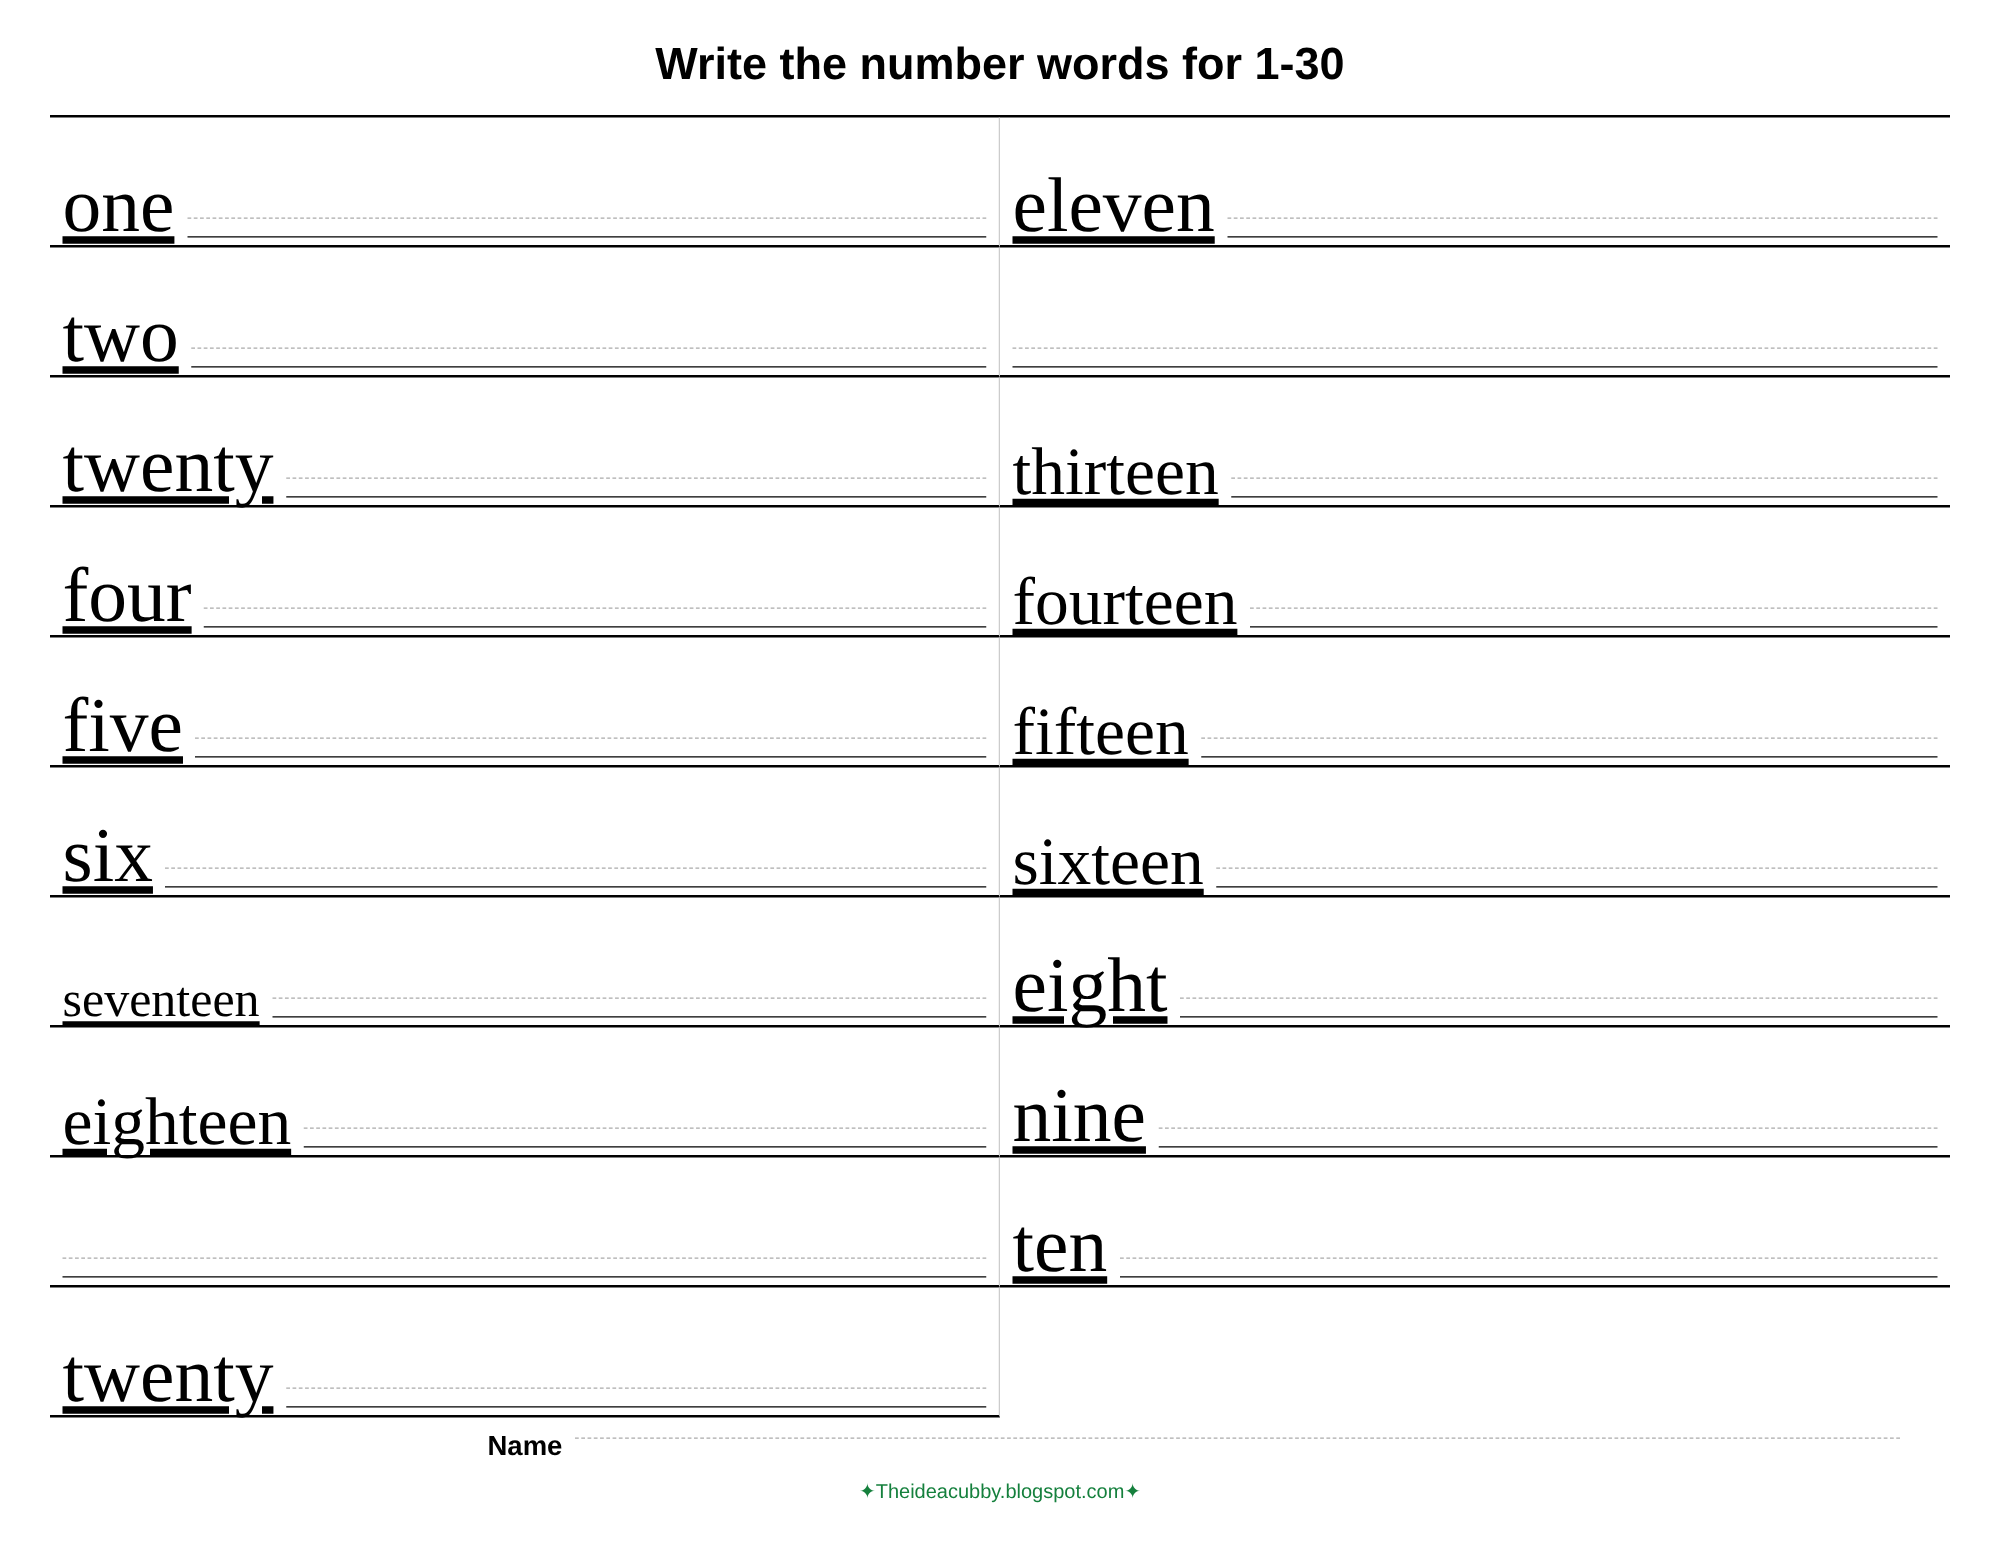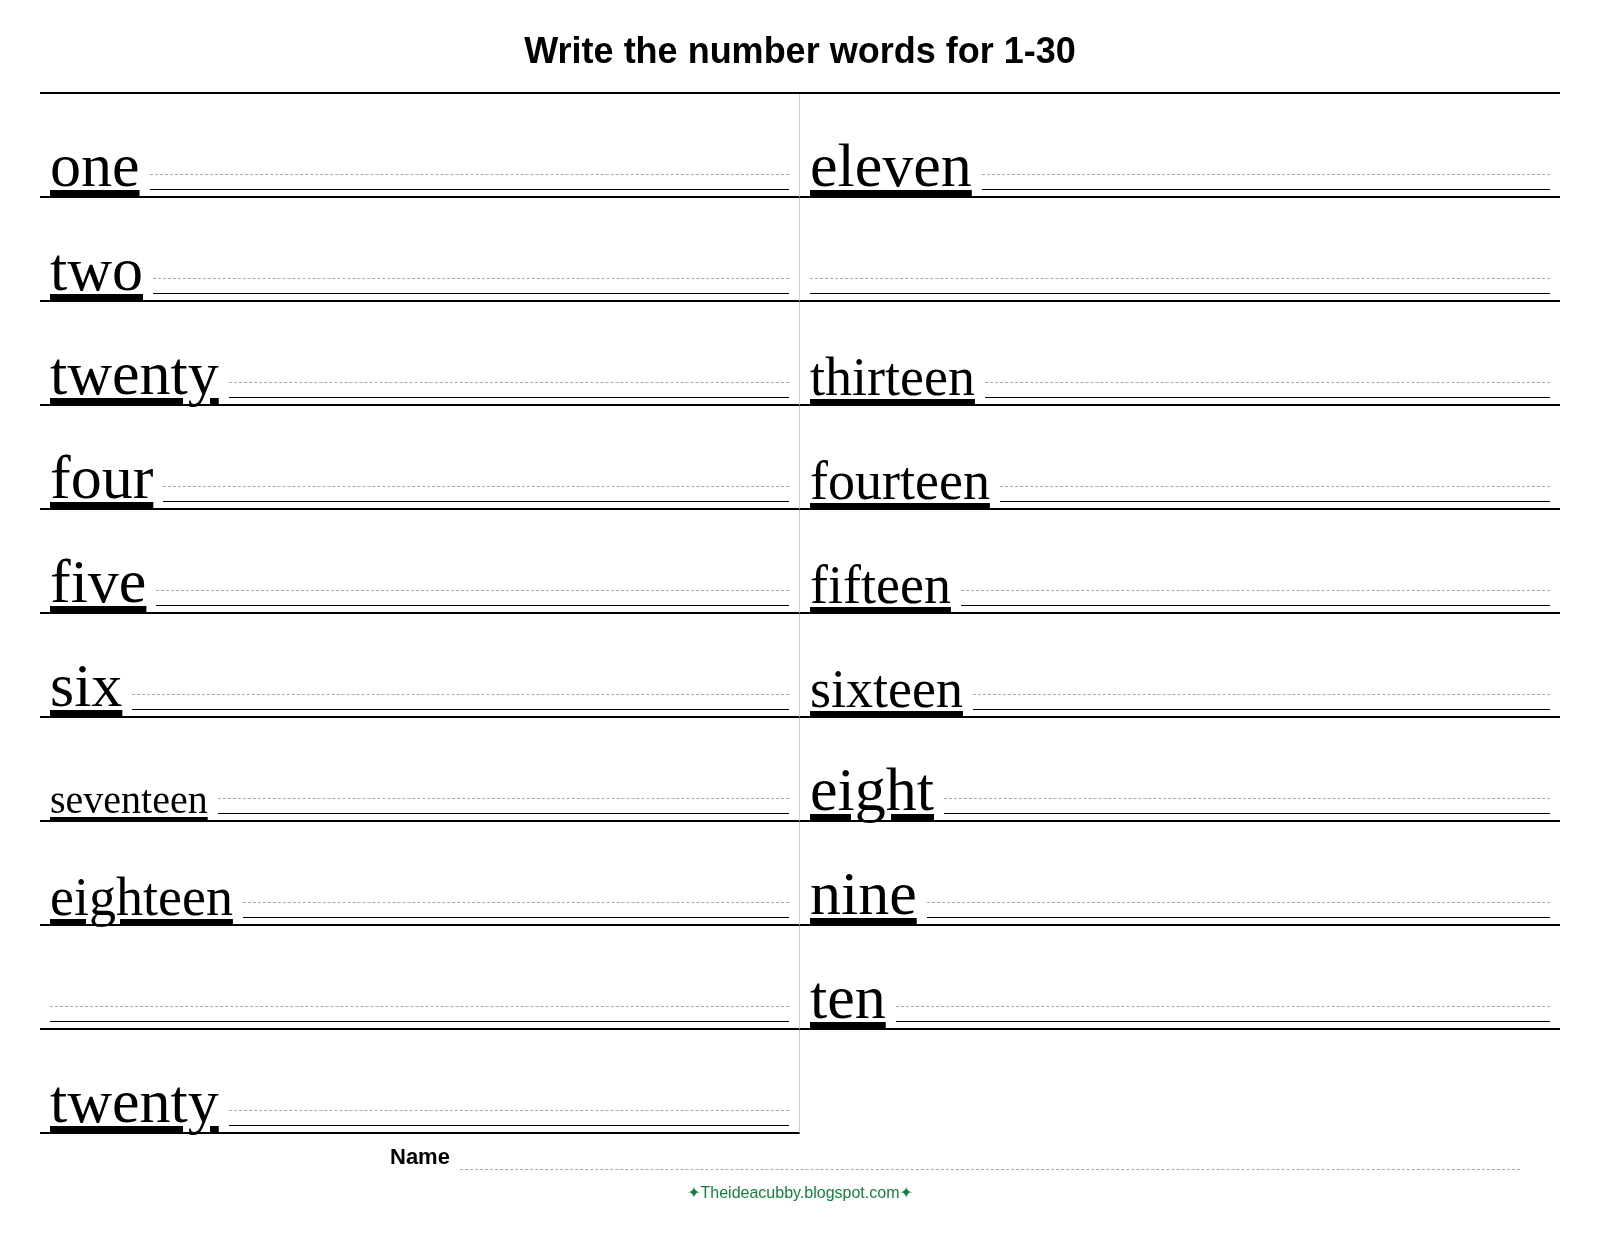--- a/index.html
+++ b/index.html
@@ -75,21 +75,21 @@
 
     .dashed-line {
       border-top: 1.5px dashed #aaa;
       width: 100%;
       margin-bottom: 14px;
     }
 
     .name-row {
       width: 100%;
       display: flex;
-      align-items: flex-end;
+      align-items: flex-start;
       padding: 10px 40px 5px 350px;
       border-top: none;
       margin-top: 0px;
     }
 
     .name-label {
       font-size: 22px;
       font-weight: bold;
       margin-right: 10px;
       font-family: Arial, sans-serif;

